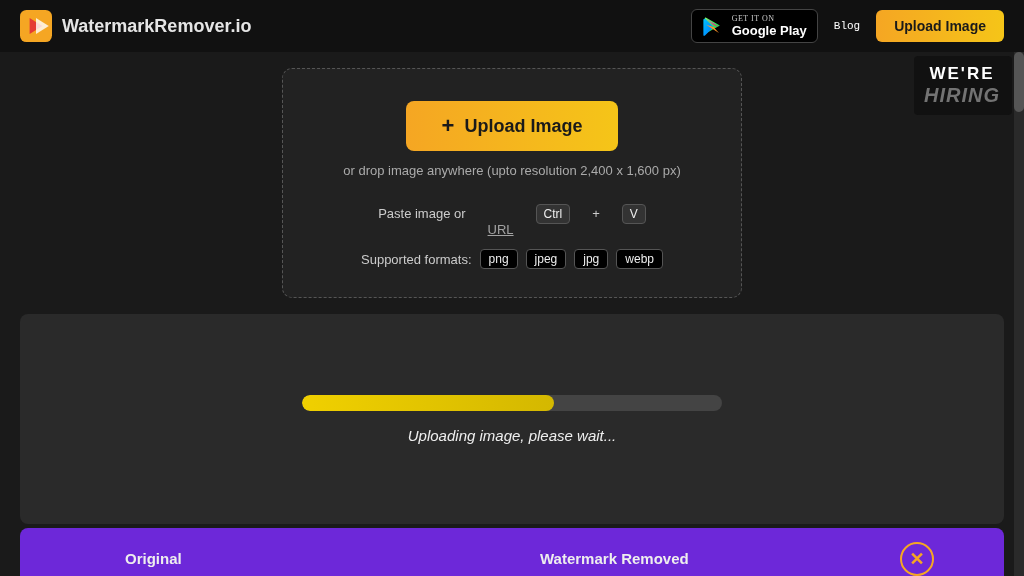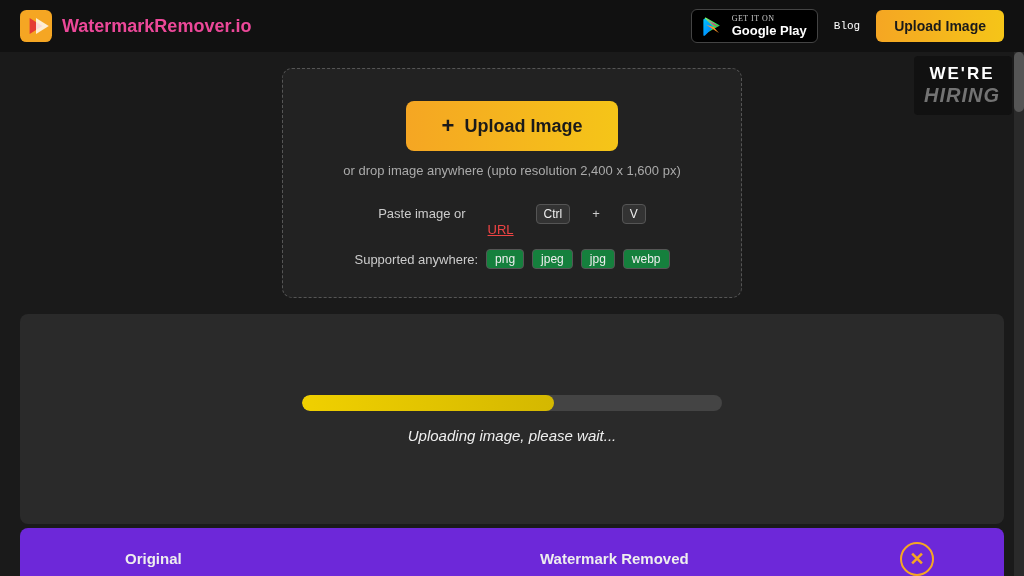--- a/index.html
+++ b/index.html
@@ -29,21 +29,21 @@
       align-items: center;
       gap: 10px;
     }
     .logo-icon {
       width: 32px;
       height: 32px;
     }
     .brand-name {
       font-size: 18px;
       font-weight: 600;
-      color: #ec4899;
+      color: #e5e5e5;
     }
     .header-right {
       display: flex;
       align-items: center;
       gap: 16px;
     }
     .google-play-badge {
       display: flex;
       align-items: center;
       background: #000;
@@ -152,41 +152,41 @@
     }
     .paste-row {
       display: flex;
       align-items: center;
       gap: 22px;
       font-size: 13px;
       color: #ccc;
     }
     .url-link {
       text-decoration: underline;
-      color: #ef4444;
+      color: #a3a3a3;
       cursor: pointer;
       margin-top: 32px;
     }
     .kbd {
       background: #333;
       border: 1px solid #555;
       border-radius: 4px;
       padding: 2px 7px;
       font-size: 12px;
       color: #eee;
     }
     .formats-row {
       display: flex;
       align-items: center;
       gap: 8px;
       font-size: 13px;
       color: #ccc;
     }
     .format-badge {
-      background: #15803d;
+      background: #000000;
       border: 1px solid #555;
       border-radius: 4px;
       padding: 2px 8px;
       font-size: 12px;
       color: #eee;
     }
 
     
     .progress-section {
       background: #2a2a2a;
@@ -350,21 +350,21 @@
     </button>
     <p class="drop-text">or drop image anywhere (upto resolution 2,400 x 1,600 px)</p>
     <div class="paste-row">
       <span>Paste image or</span>
       <span class="url-link">URL</span>
       <span class="kbd">Ctrl</span>
       <span>+</span>
       <span class="kbd">V</span>
     </div>
     <div class="formats-row">
-      <span>Supported anywhere:</span>
+      <span>Supported formats:</span>
       <span class="format-badge">png</span>
       <span class="format-badge">jpeg</span>
       <span class="format-badge">jpg</span>
       <span class="format-badge">webp</span>
     </div>
   </div>
 
   <div class="progress-section">
     <div class="progress-bar-container">
       <div class="progress-bar-fill" style="width: 60%;"></div>

